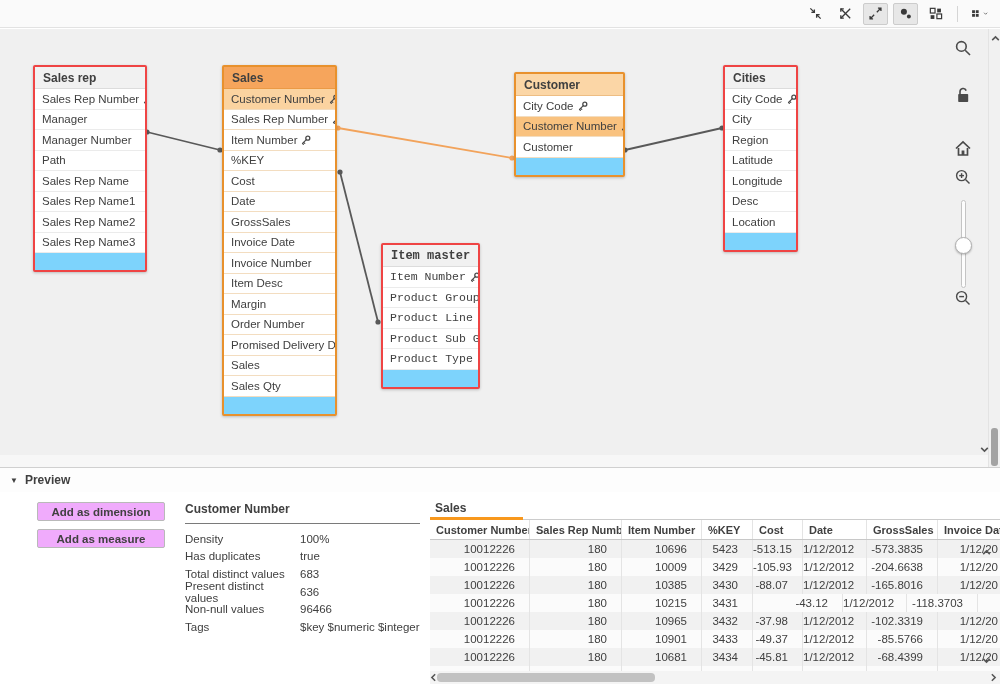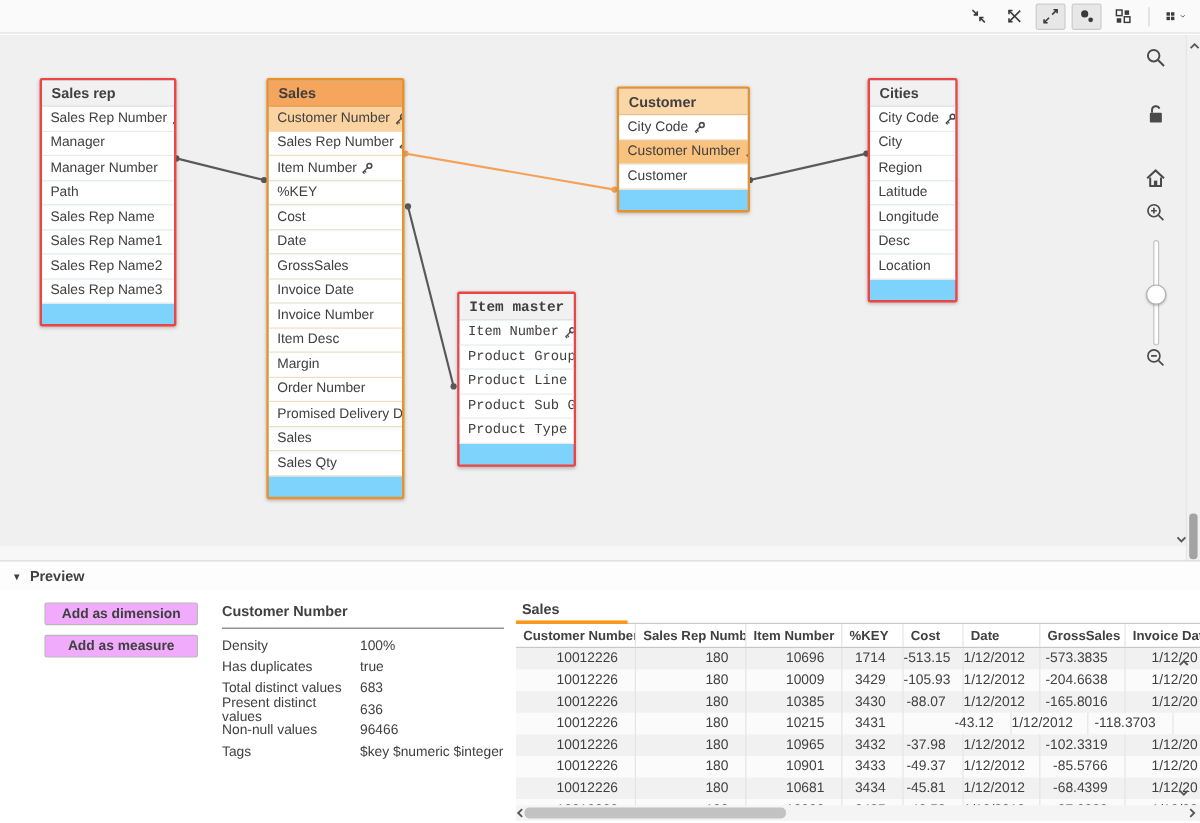--- a/index.html
+++ b/index.html
@@ -452,21 +452,21 @@
           <div class="gh-cell" style="width: 50px;">Cost</div>
           <div class="gh-cell" style="width: 64px;">Date</div>
           <div class="gh-cell" style="width: 71px;">GrossSales</div>
           <div class="gh-cell" style="width: 75px;">Invoice Date</div>
         </div>
       <div id="grid-body">
           <div class="g-row odd">
             <div class="g-cell" style="width: 100px;">10012226</div>
             <div class="g-cell" style="width: 92px;">180</div>
             <div class="g-cell" style="width: 80px;">10696</div>
-            <div class="g-cell" style="width: 51px;">1714</div>
+            <div class="g-cell" style="width: 51px;">5423</div>
             <div class="g-cell" style="width: 50px; text-align: right;">-513.15</div>
             <div class="g-cell" style="width: 64px;">1/12/2012</div>
             <div class="g-cell" style="width: 71px;">-573.3835</div>
             <div class="g-cell" style="width: 75px;">1/12/20</div>
           </div>
           <div class="g-row">
             <div class="g-cell" style="width: 100px;">10012226</div>
             <div class="g-cell" style="width: 92px;">180</div>
             <div class="g-cell" style="width: 80px;">10009</div>
             <div class="g-cell" style="width: 51px;">3429</div>

